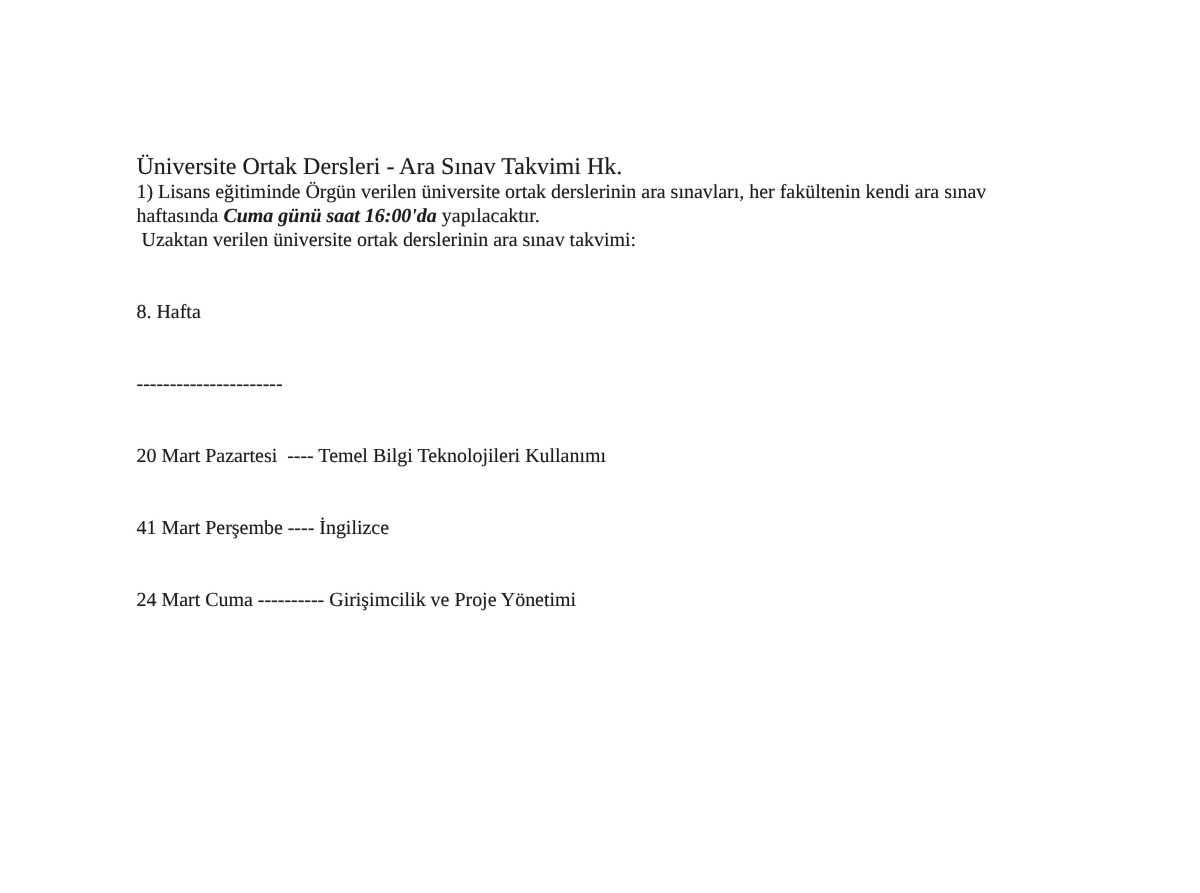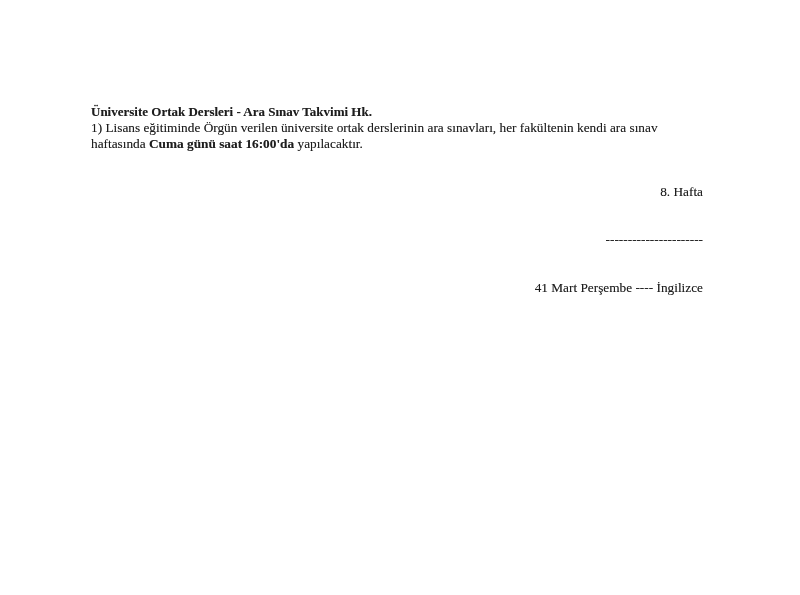--- a/index.html
+++ b/index.html
@@ -23,46 +23,49 @@
     line-height: 16px;
     color: #1d1d1d;
     text-shadow: 0 0 0.6px rgba(45,45,45,0.45);
   }
   .doc p, .doc h1, .doc div {
     margin: 0;
     padding: 0;
     white-space: pre-wrap;
   }
   .title {
-    font-size: 13px;
-    font-weight: bold;
+    font-size: 16px;
+    font-weight: normal;
     line-height: 16px;
   }
   .p1 { margin-top: 18px; }
   .p2 { margin-top: 13px; }
   .intro { margin-top: 17px; }
-  .week8 { margin-top: 12px; text-align: right; }
+  .week8 { margin-top: 12px; }
   .week9 { margin-top: 10px; }
-  .bold { font-weight: bold; }
+  .bold { font-weight: bold; font-style: italic; }
 </style>
 </head>
 <body>
 
 <div class="doc">
 
   <h1 class="title">Üniversite Ortak Dersleri - Ara Sınav Takvimi Hk.</h1>
 
   <p class="p1"><span>1) Lisans eğitiminde Örgün verilen üniversite ortak derslerinin ara sınavları, her fakültenin kendi ara sınav haftasında </span><span class="bold">Cuma günü saat 16:00'da</span><span> yapılacaktır.</span></p>
 
 
+  <p class="intro"> Uzaktan verilen üniversite ortak derslerinin ara sınav takvimi:</p>
 
   <div class="week8">
     <div>8. Hafta</div>
     <div>----------------------</div>
+    <div>20 Mart Pazartesi  ---- Temel Bilgi Teknolojileri Kullanımı</div>
     <div>41 Mart Perşembe ---- İngilizce</div>
+    <div>24 Mart Cuma ---------- Girişimcilik ve Proje Yönetimi</div>
   </div>
 
   <div class="week9">
     
     
     
     
     
     
   </div>

